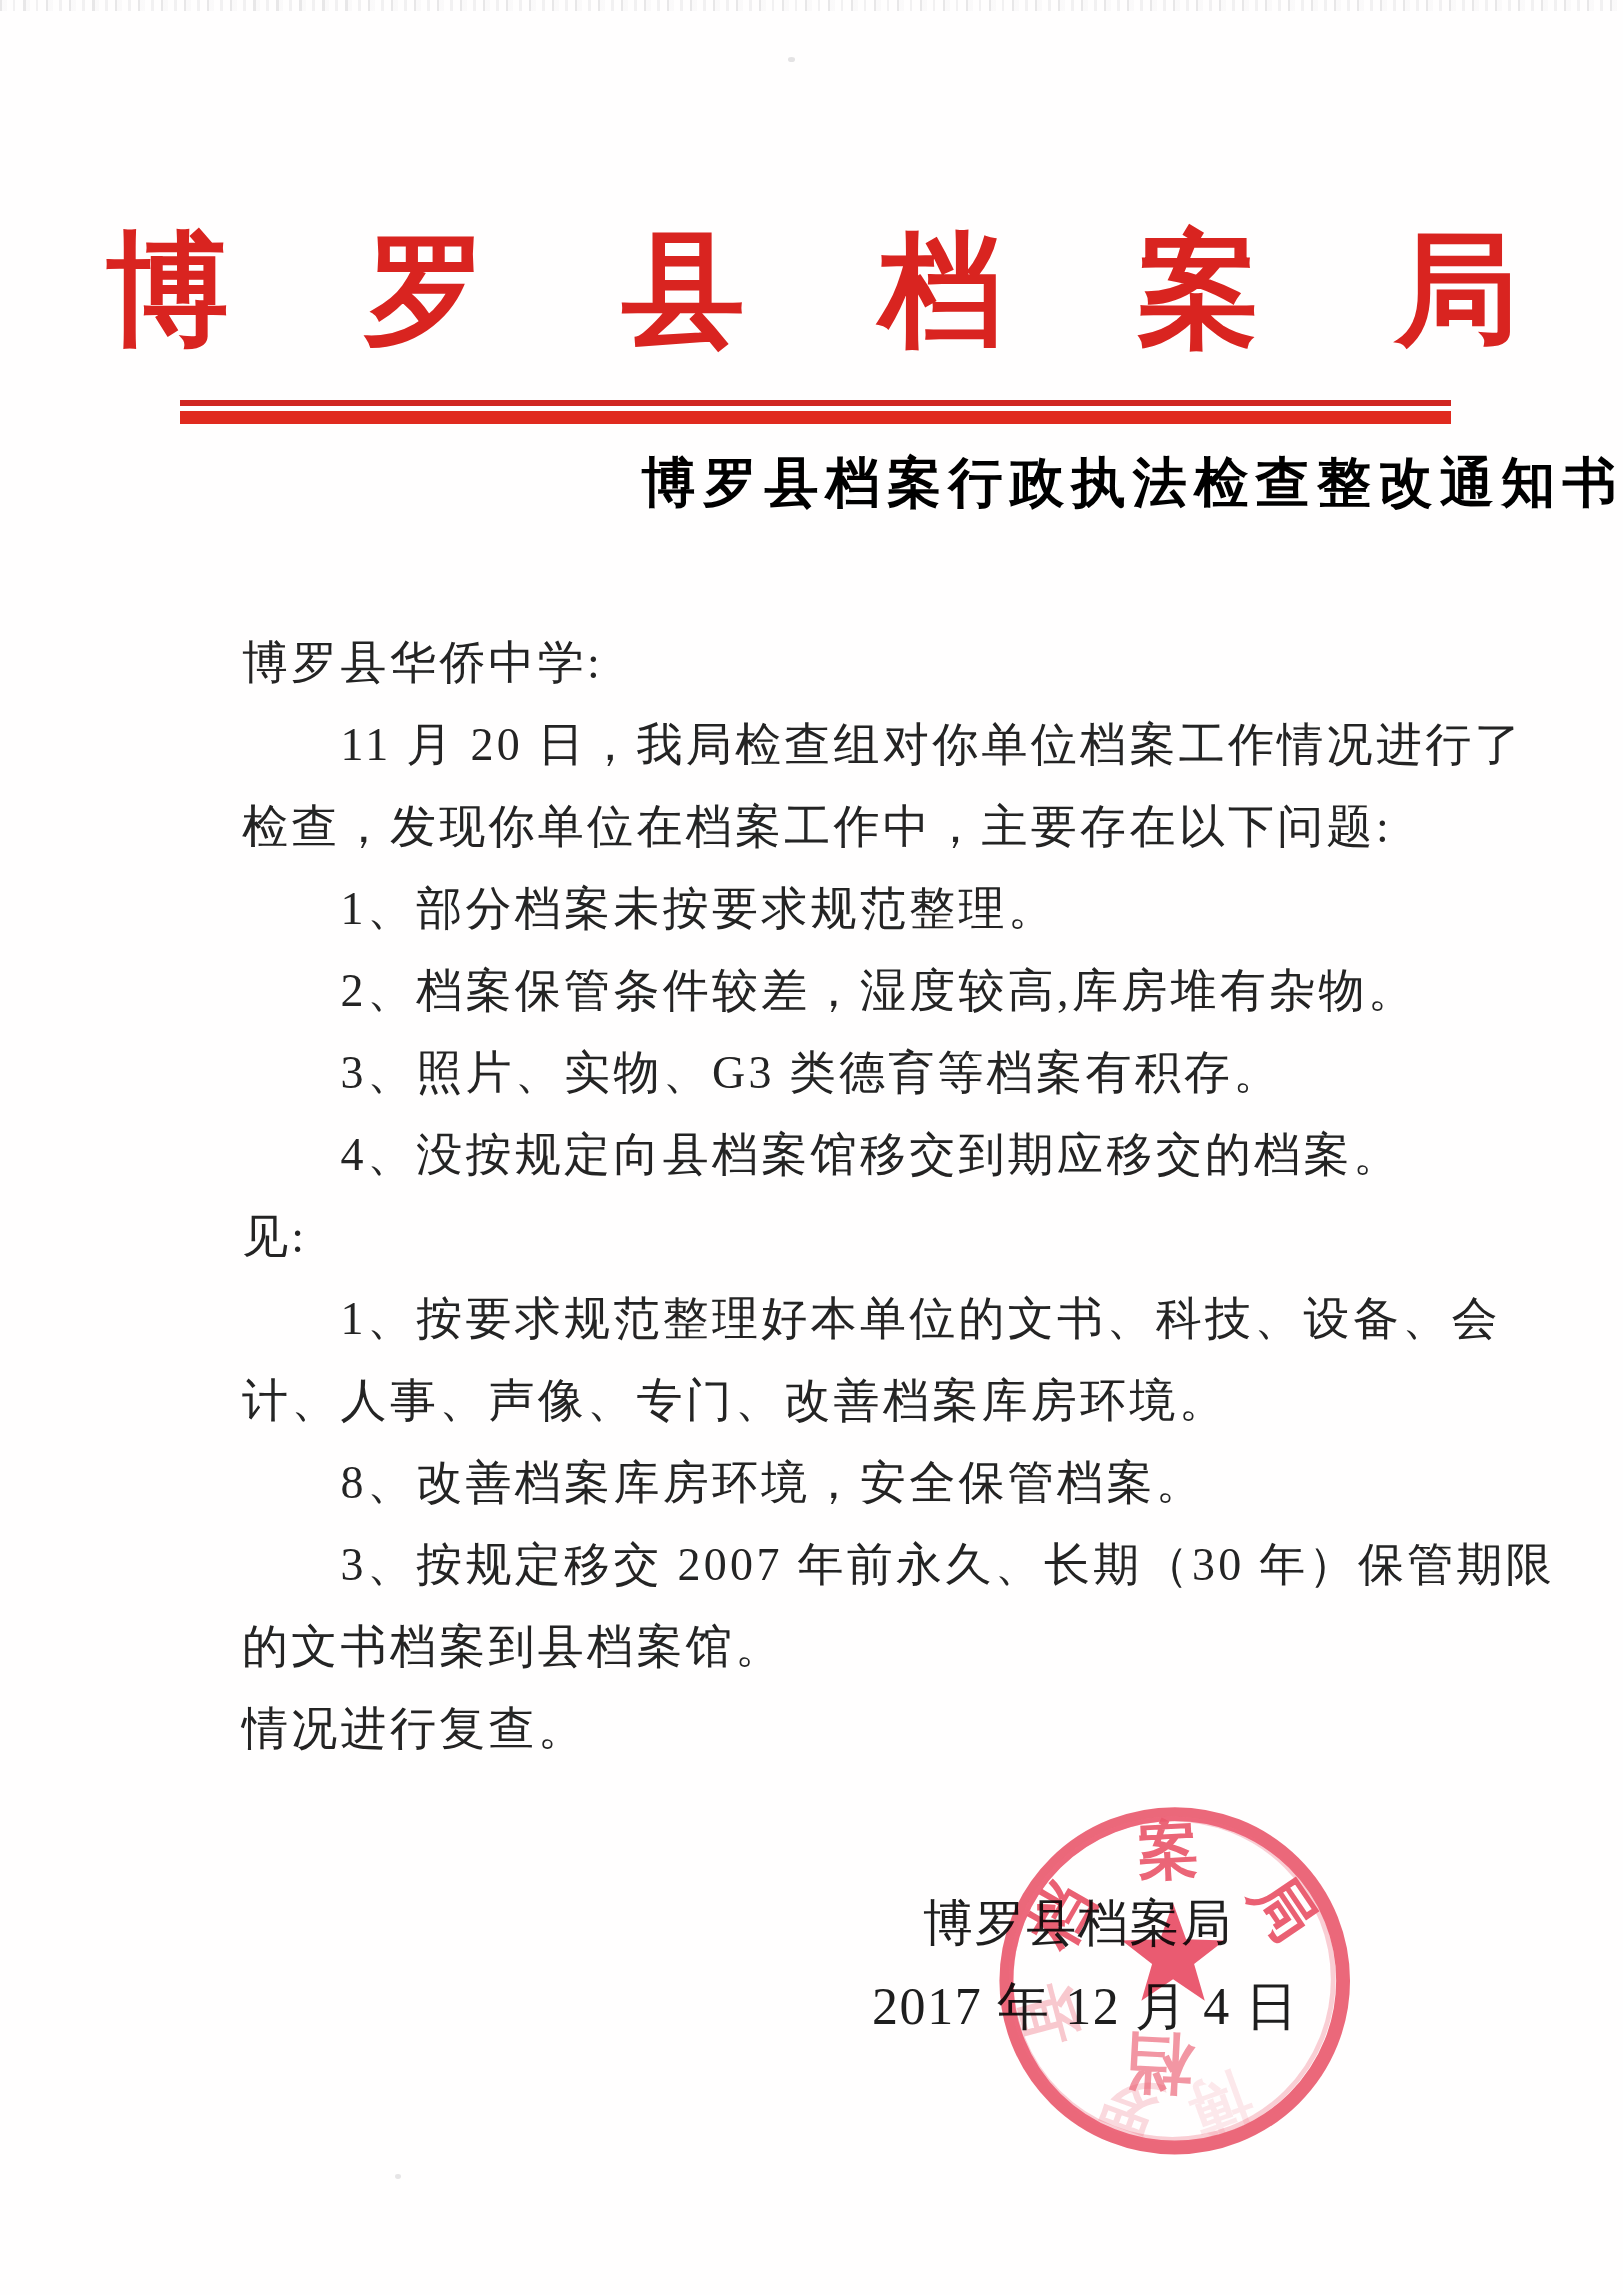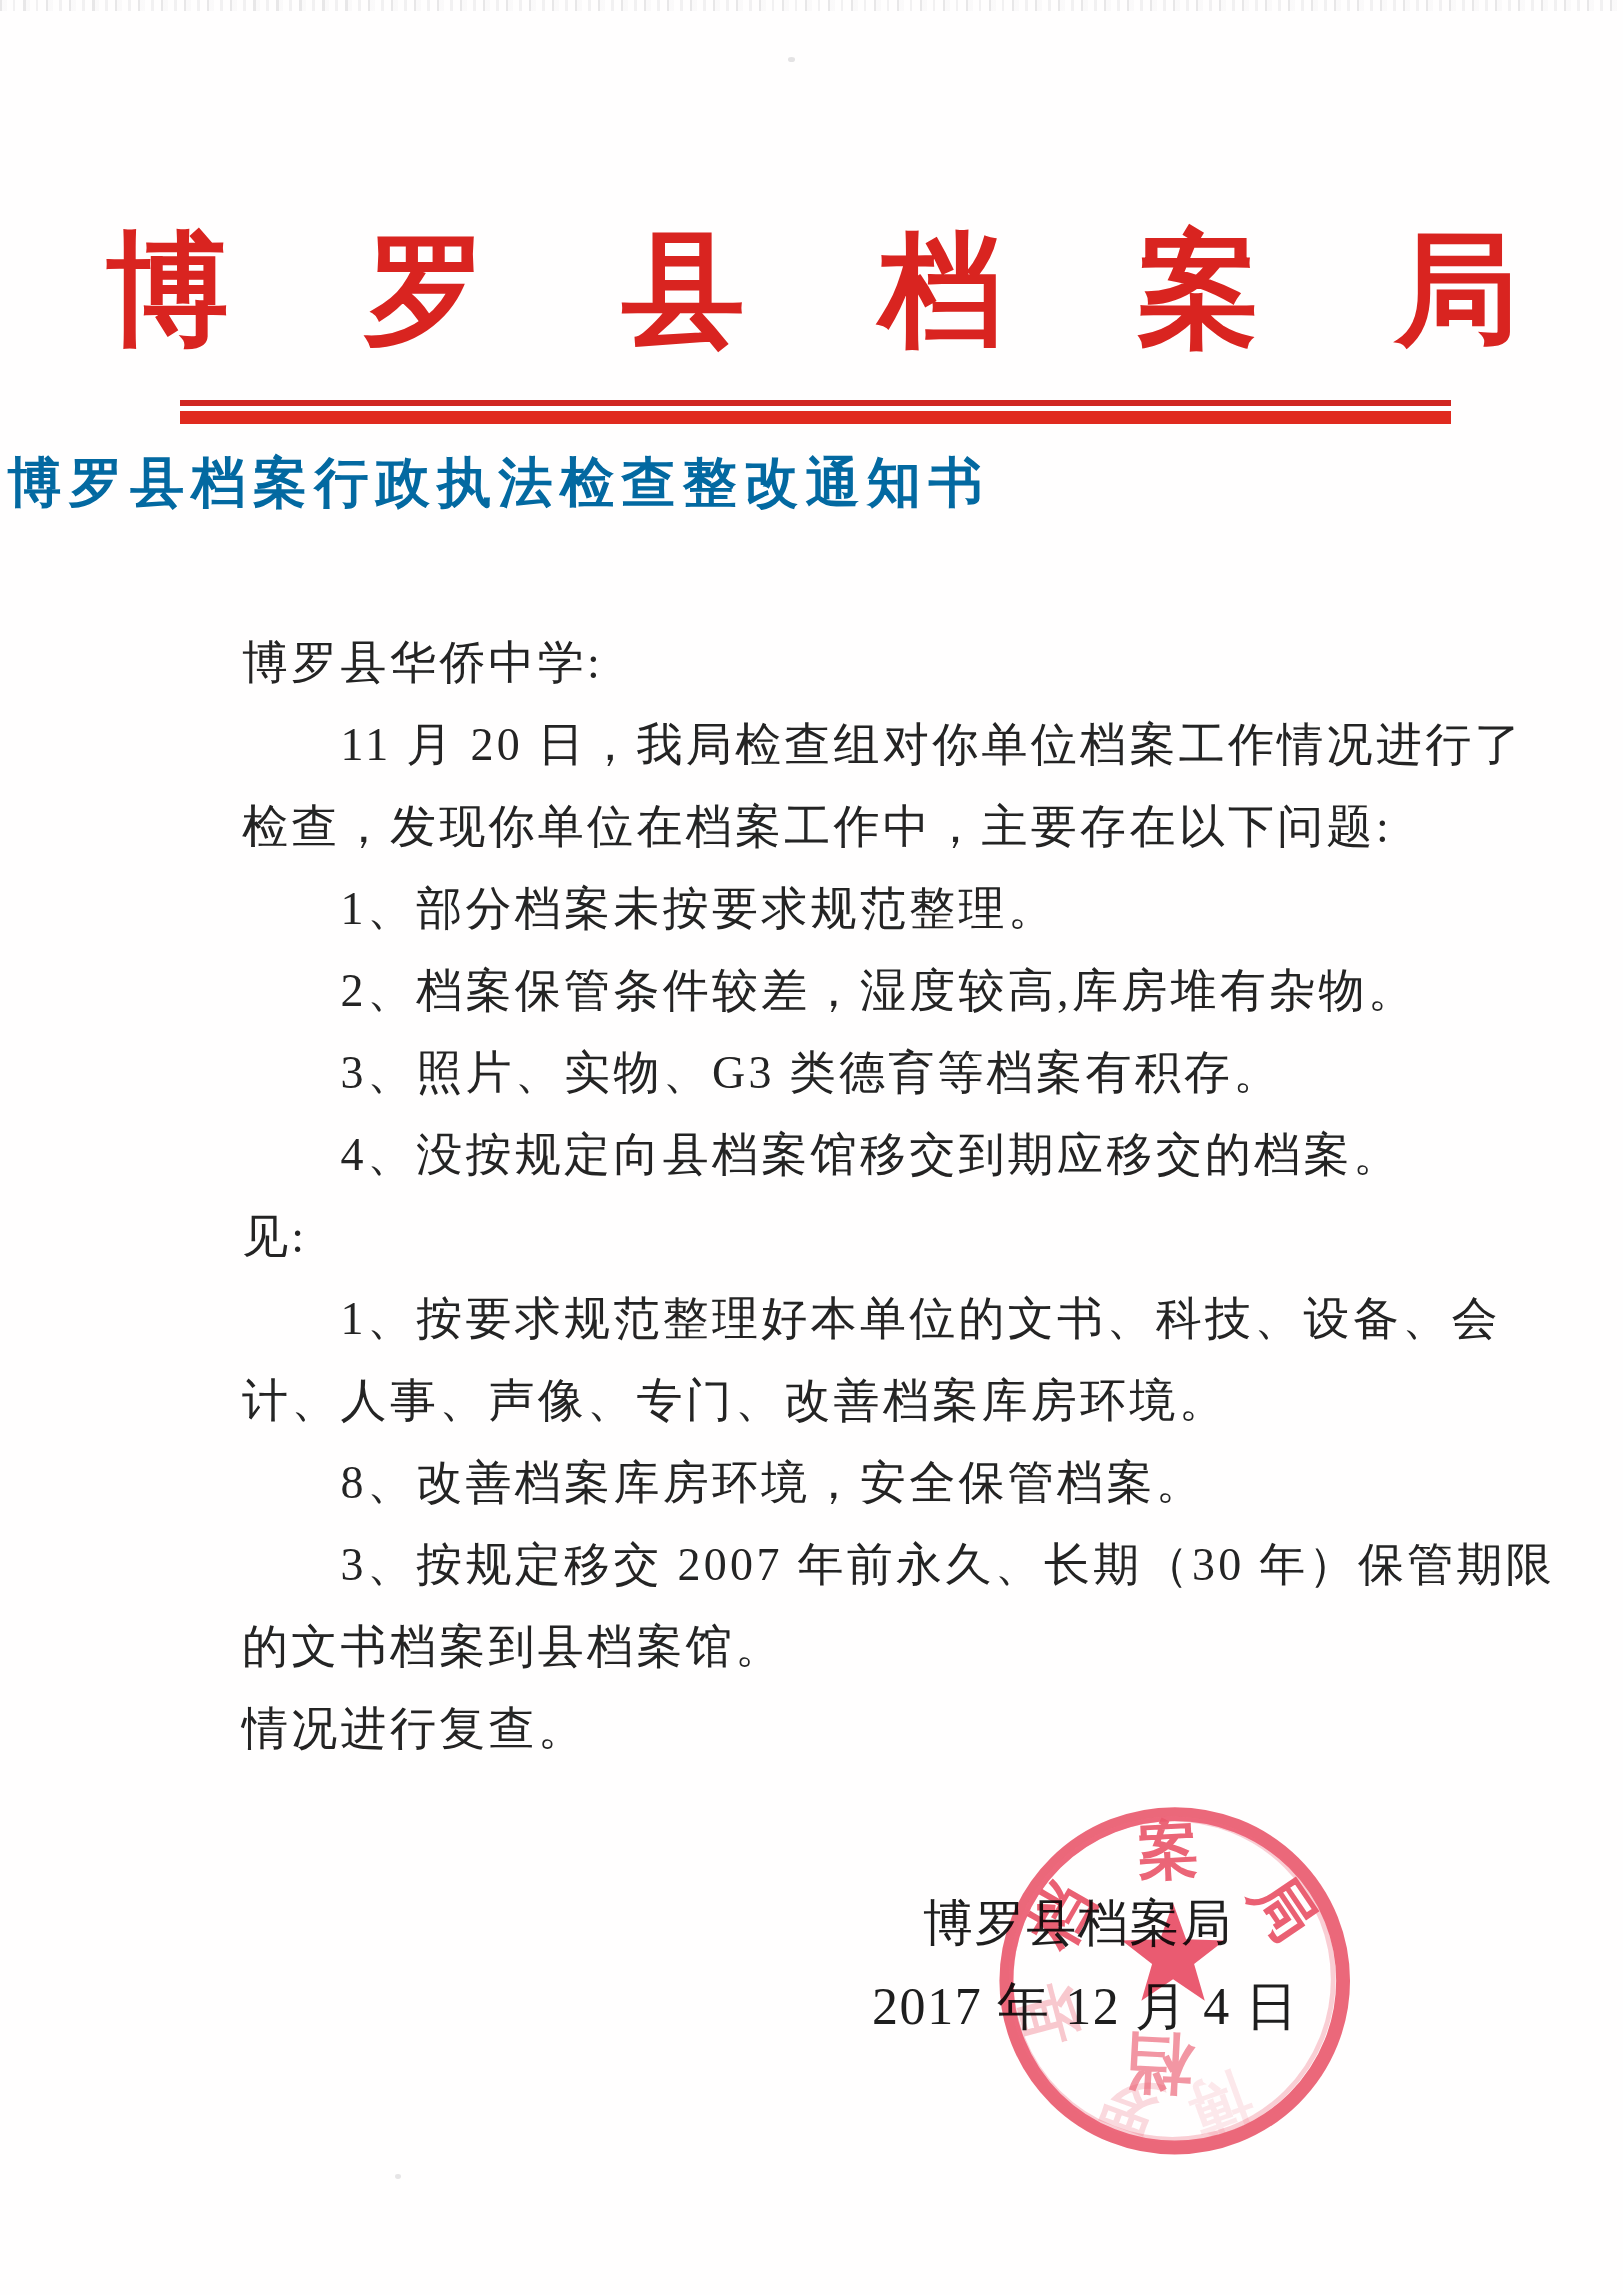--- a/index.html
+++ b/index.html
@@ -67,25 +67,25 @@
     left: 180px; top: 411px;
     width: 1271px; height: 13px;
     background: #e02a1f;
   }
 
   .doc-title {
     position: absolute;
     top: 452px;
     left: 0;
     width: 100%;
-    text-align: left;
+    text-align: right;
     font-size: 54px;
     line-height: 62px;
     font-weight: bold;
-    color: #0369a1;
+    color: #000000;
     letter-spacing: 7.4px;
     padding-left: 7.4px;
     box-sizing: border-box;
     white-space: pre;
   }
 
   .body-text {
     position: absolute;
     left: 232px;
     top: 622px;

